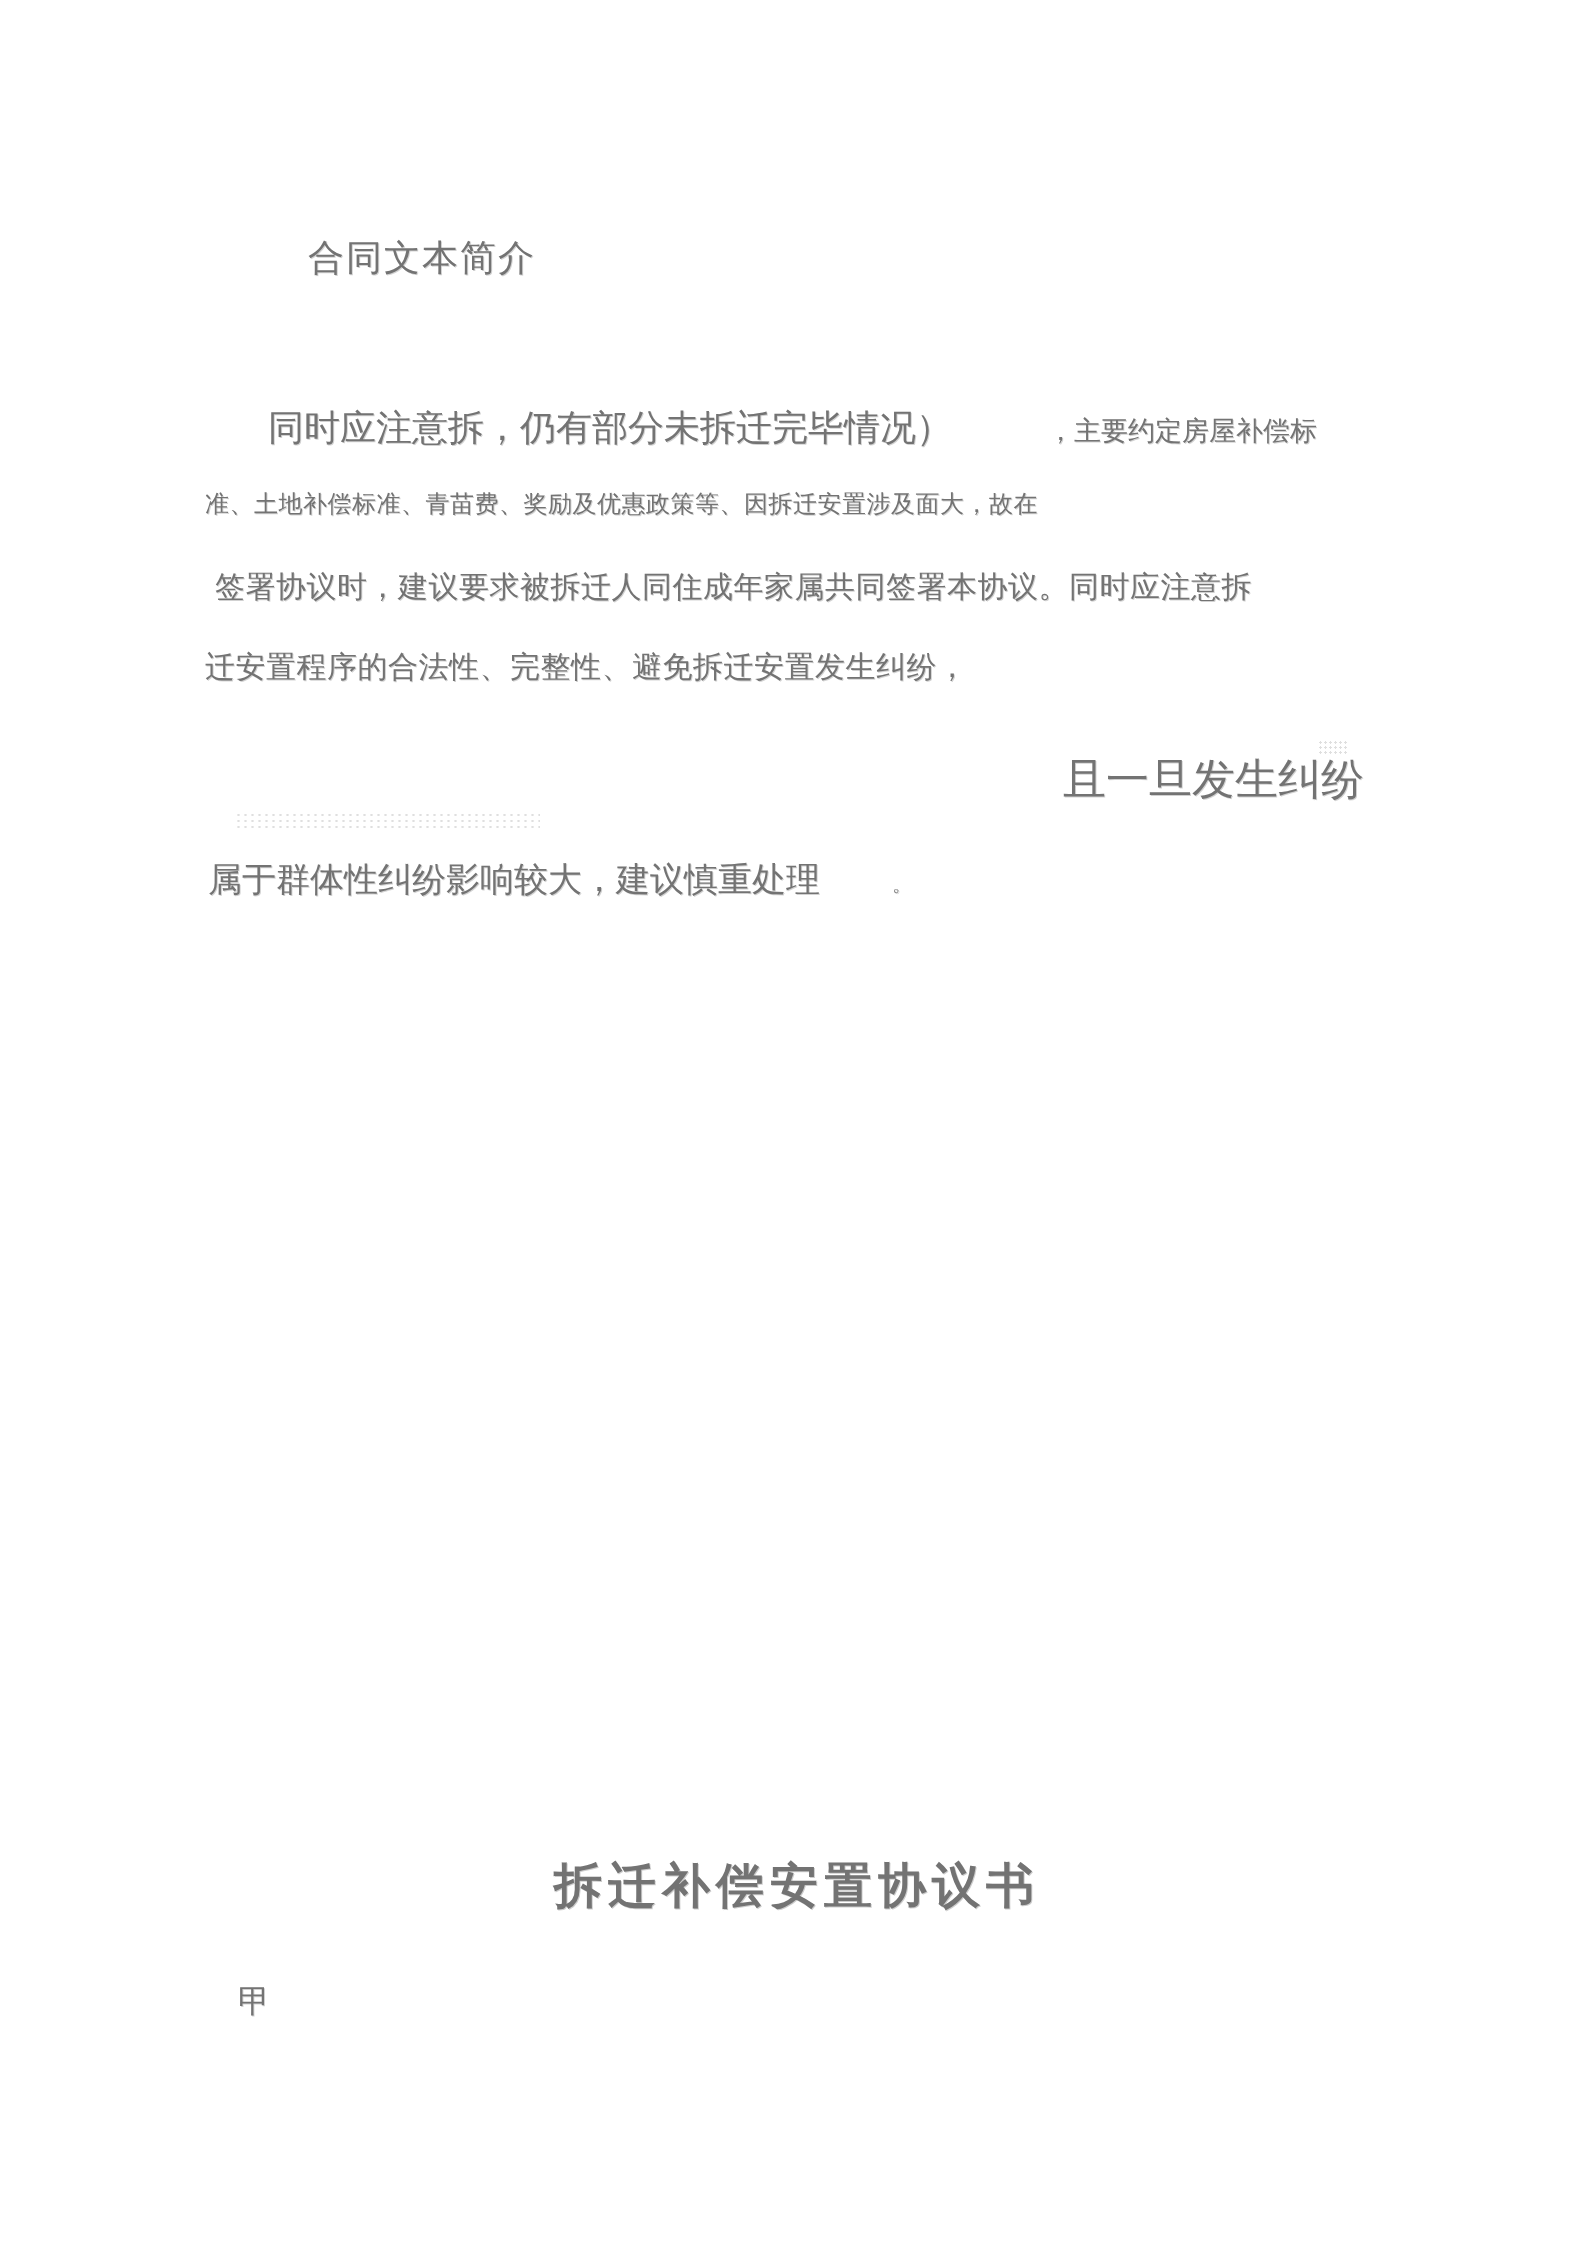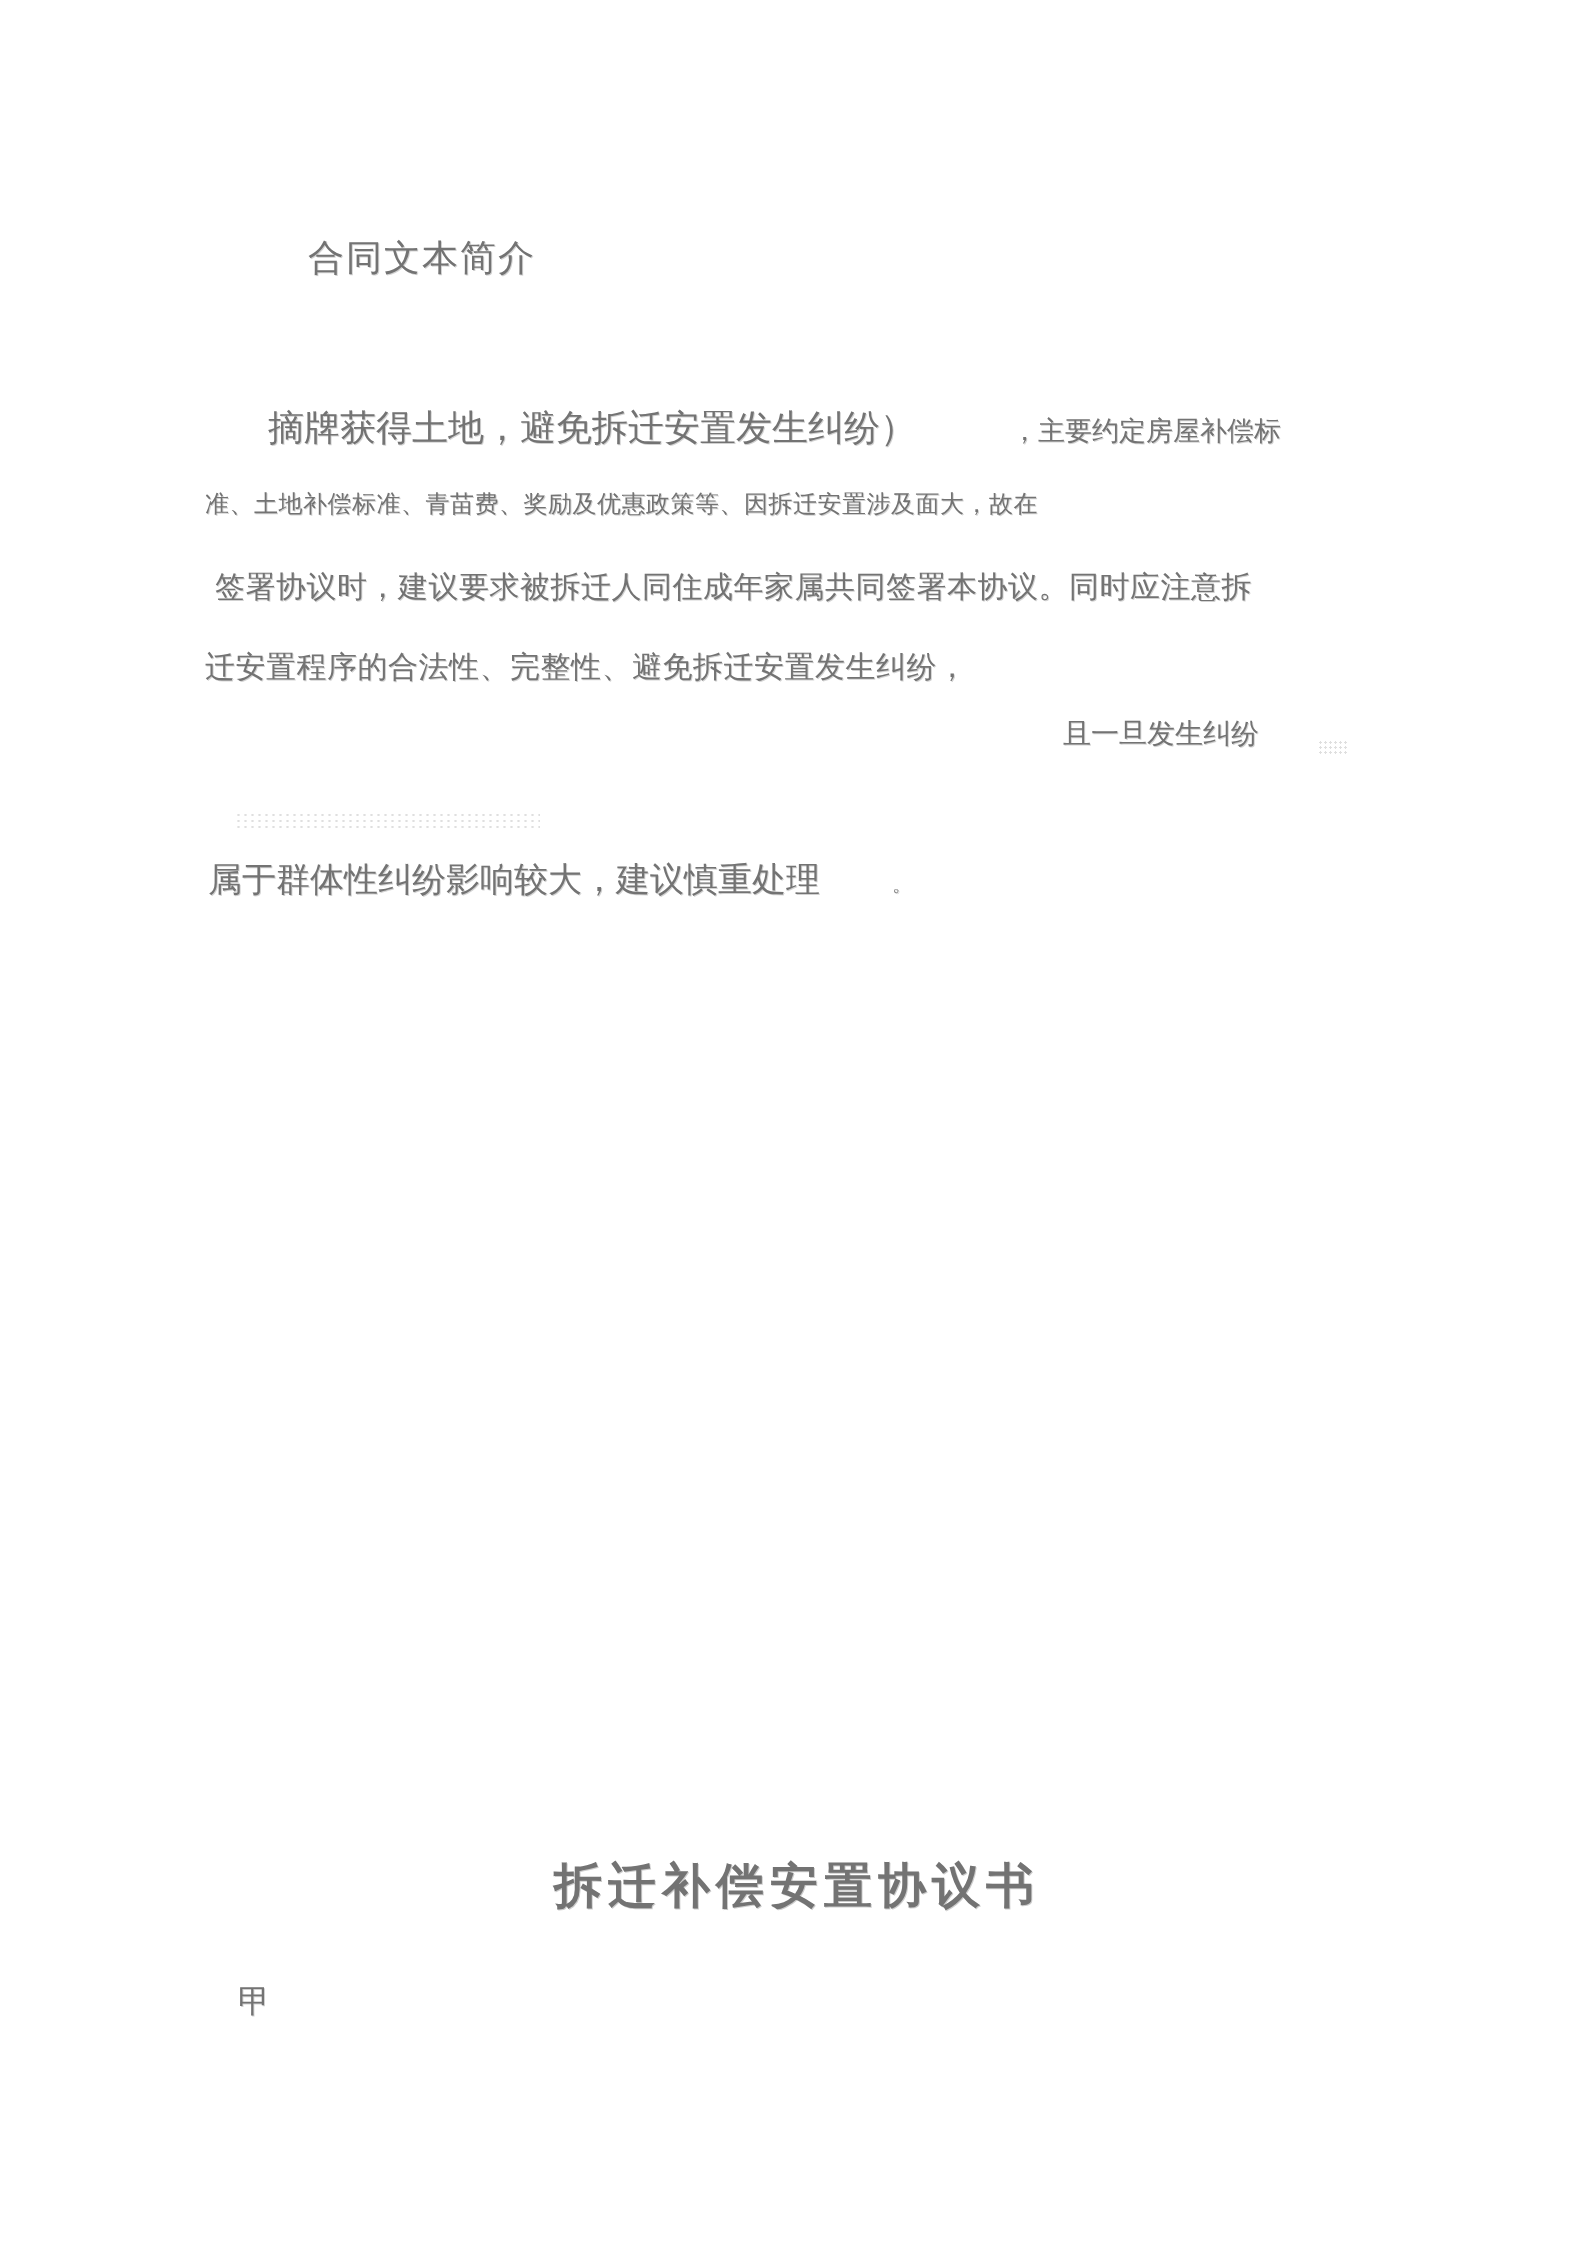--- a/index.html
+++ b/index.html
@@ -27,21 +27,21 @@
     font-size: 36px;
     letter-spacing: 2px;
   }
   .l1 { left: 335px; top: 330px; font-size: 37px; }
   .l1 .prefix { font-size: 30px; }
   .l2 { left: 268px; top: 410px; font-size: 36px; }
   .l2 .tail { font-size: 27px; margin-left: 95px; }
   .l3 { left: 205px; top: 492px; font-size: 24px; letter-spacing: 0.5px; }
   .l4 { left: 215px; top: 572px; font-size: 30px; letter-spacing: 0.5px; }
   .l5 { left: 205px; top: 652px; font-size: 30px; letter-spacing: 0.5px; }
-  .emphasis { left: 1063px; top: 722px; font-size: 28px; font-family: Liberation Mono, monospace; }
+  .emphasis { left: 1063px; top: 758px; font-size: 43px; }
   .conclusion { left: 208px; top: 862px; font-size: 34px; }
   .conclusion .period { font-size: 20px; margin-left: 72px; }
   .faint-speck {
     position: absolute;
     left: 1318px; top: 740px;
     width: 30px; height: 16px;
     background-image: radial-gradient(#d7d7d7 1px, transparent 1.4px);
     background-size: 5px 5px;
     opacity: 0.8;
   }
@@ -69,21 +69,21 @@
 </style>
 </head>
 <body>
 
 <div class="page">
 
   <div class="line intro-heading">合同文本简介</div>
 
 
   <div class="line l2">
-    <span>摘牌获得土地，避免拆迁安置发生纠纷）</span><span class="tail">，主要约定房屋补偿标</span>
+    <span>同时应注意拆，仍有部分未拆迁完毕情况）</span><span class="tail">，主要约定房屋补偿标</span>
   </div>
 
   <div class="line l3">准、土地补偿标准、青苗费、奖励及优惠政策等、因拆迁安置涉及面大，故在</div>
 
   <div class="line l5">迁安置程序的合法性、完整性、避免拆迁安置发生纠纷，</div>
 
   <div class="line l4">签署协议时，建议要求被拆迁人同住成年家属共同签署本协议。同时应注意拆</div>
 
   <div class="line emphasis">且一旦发生纠纷</div>
 

